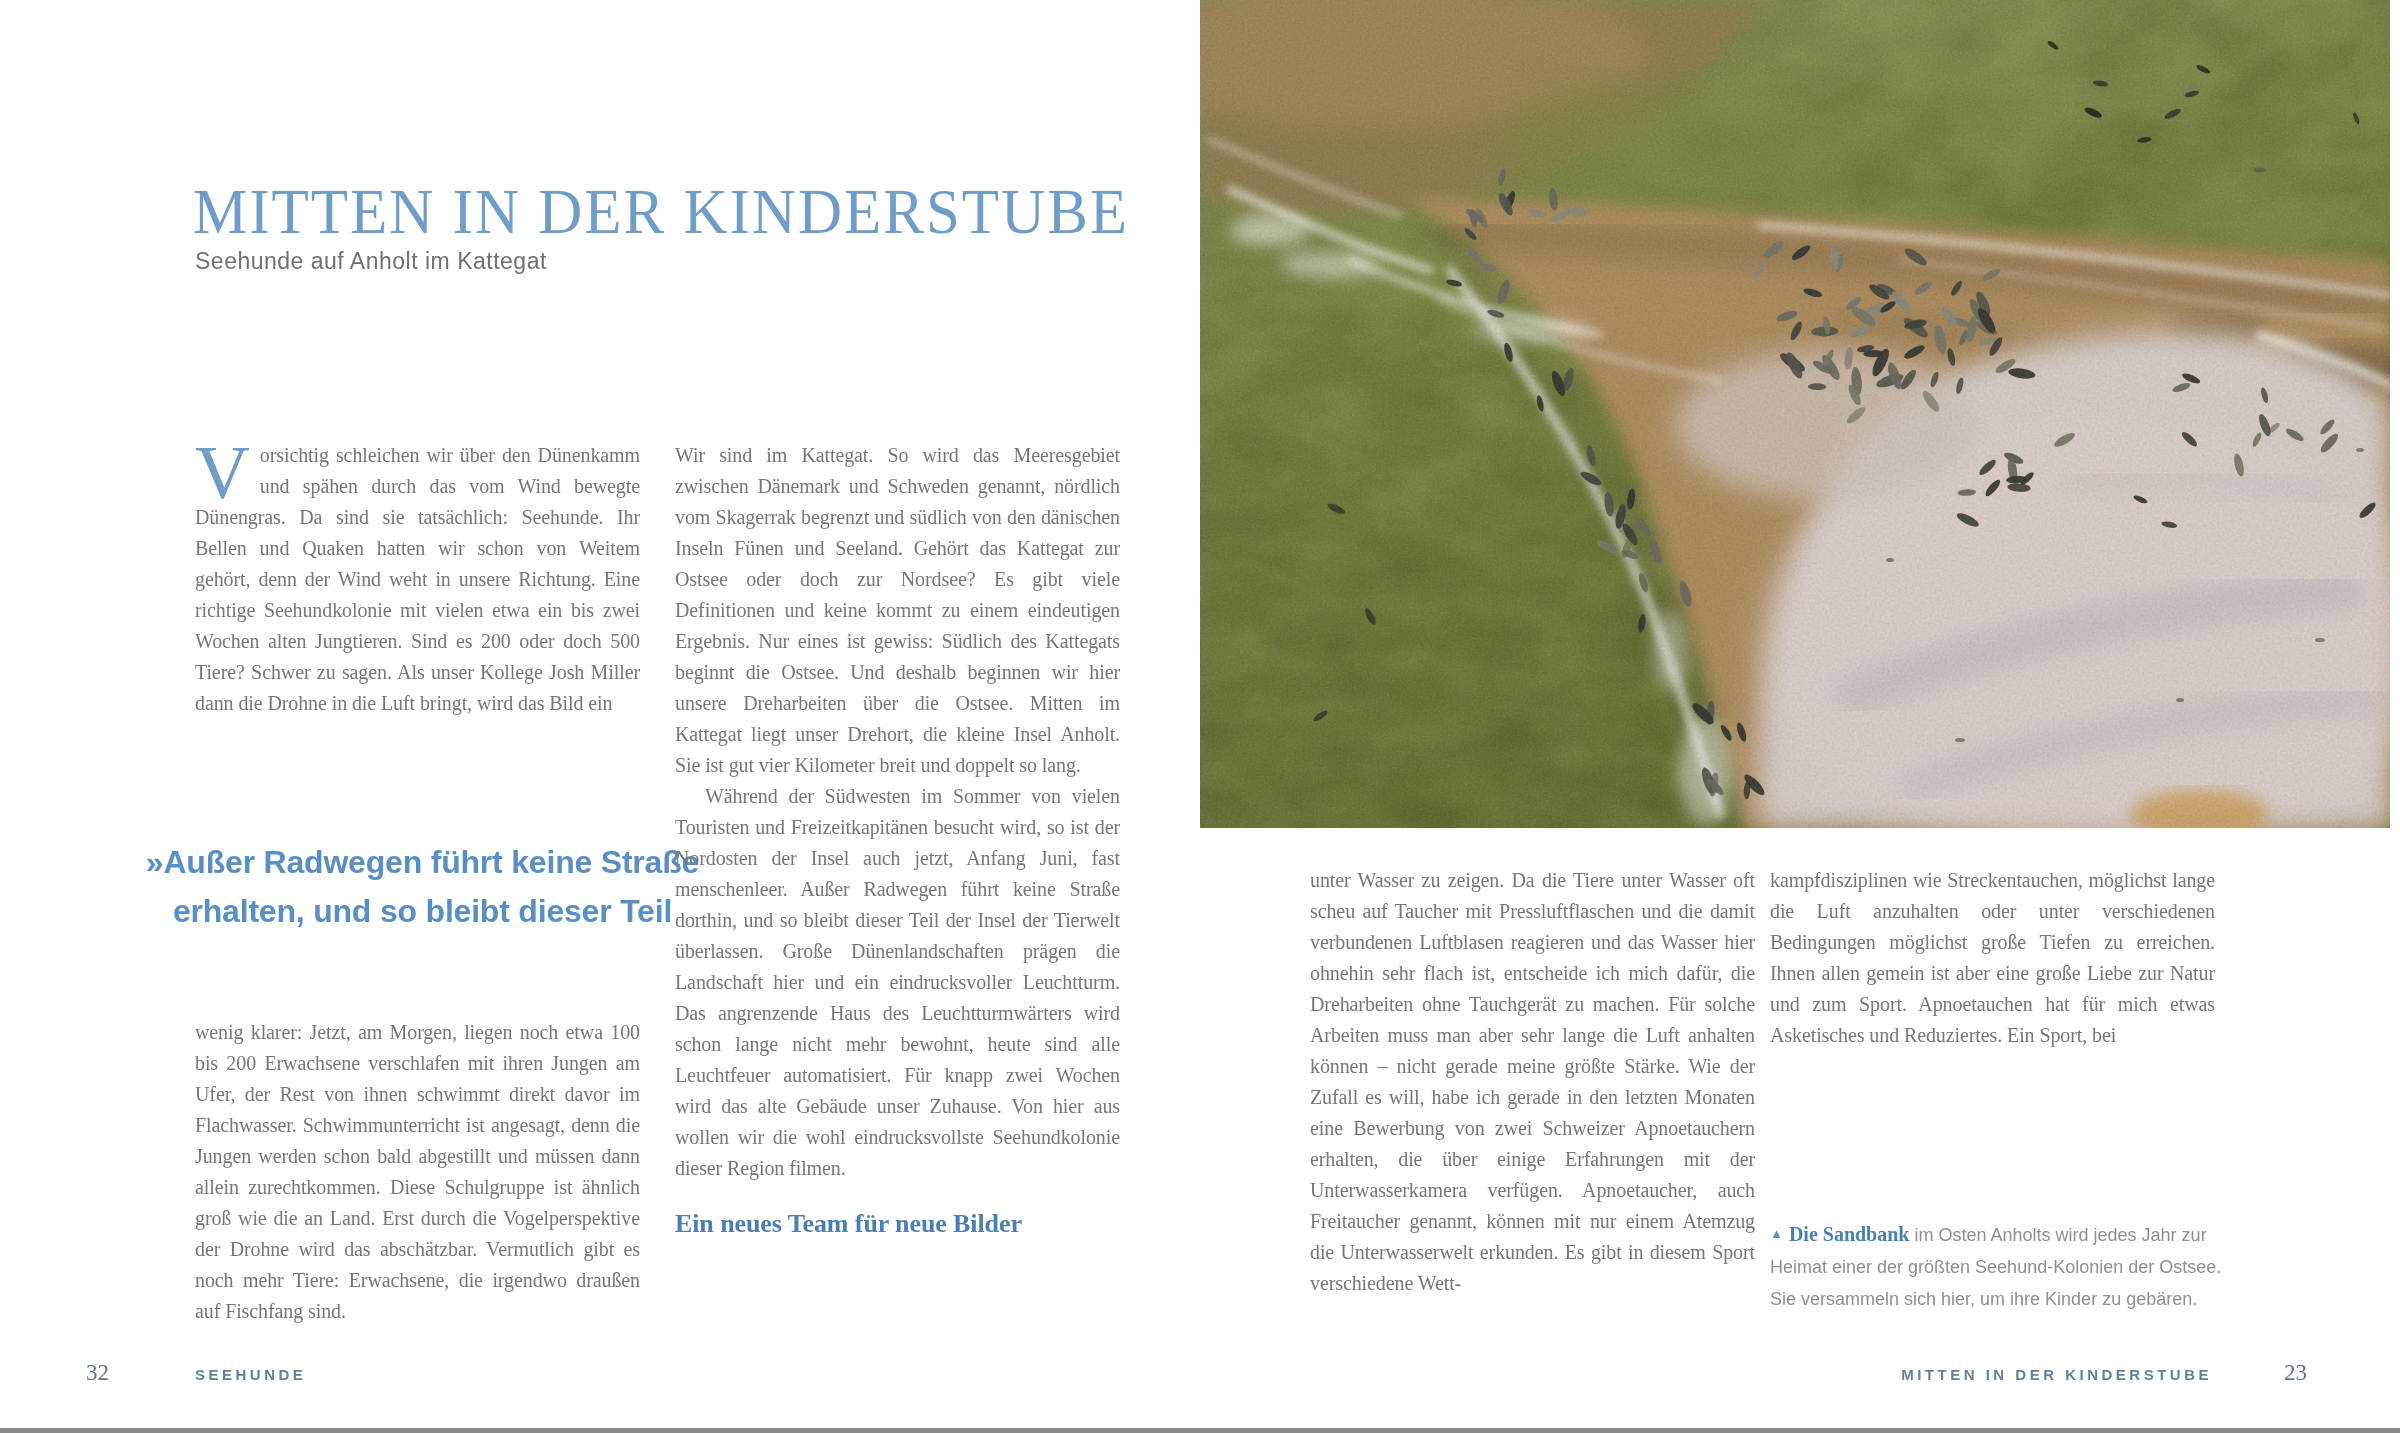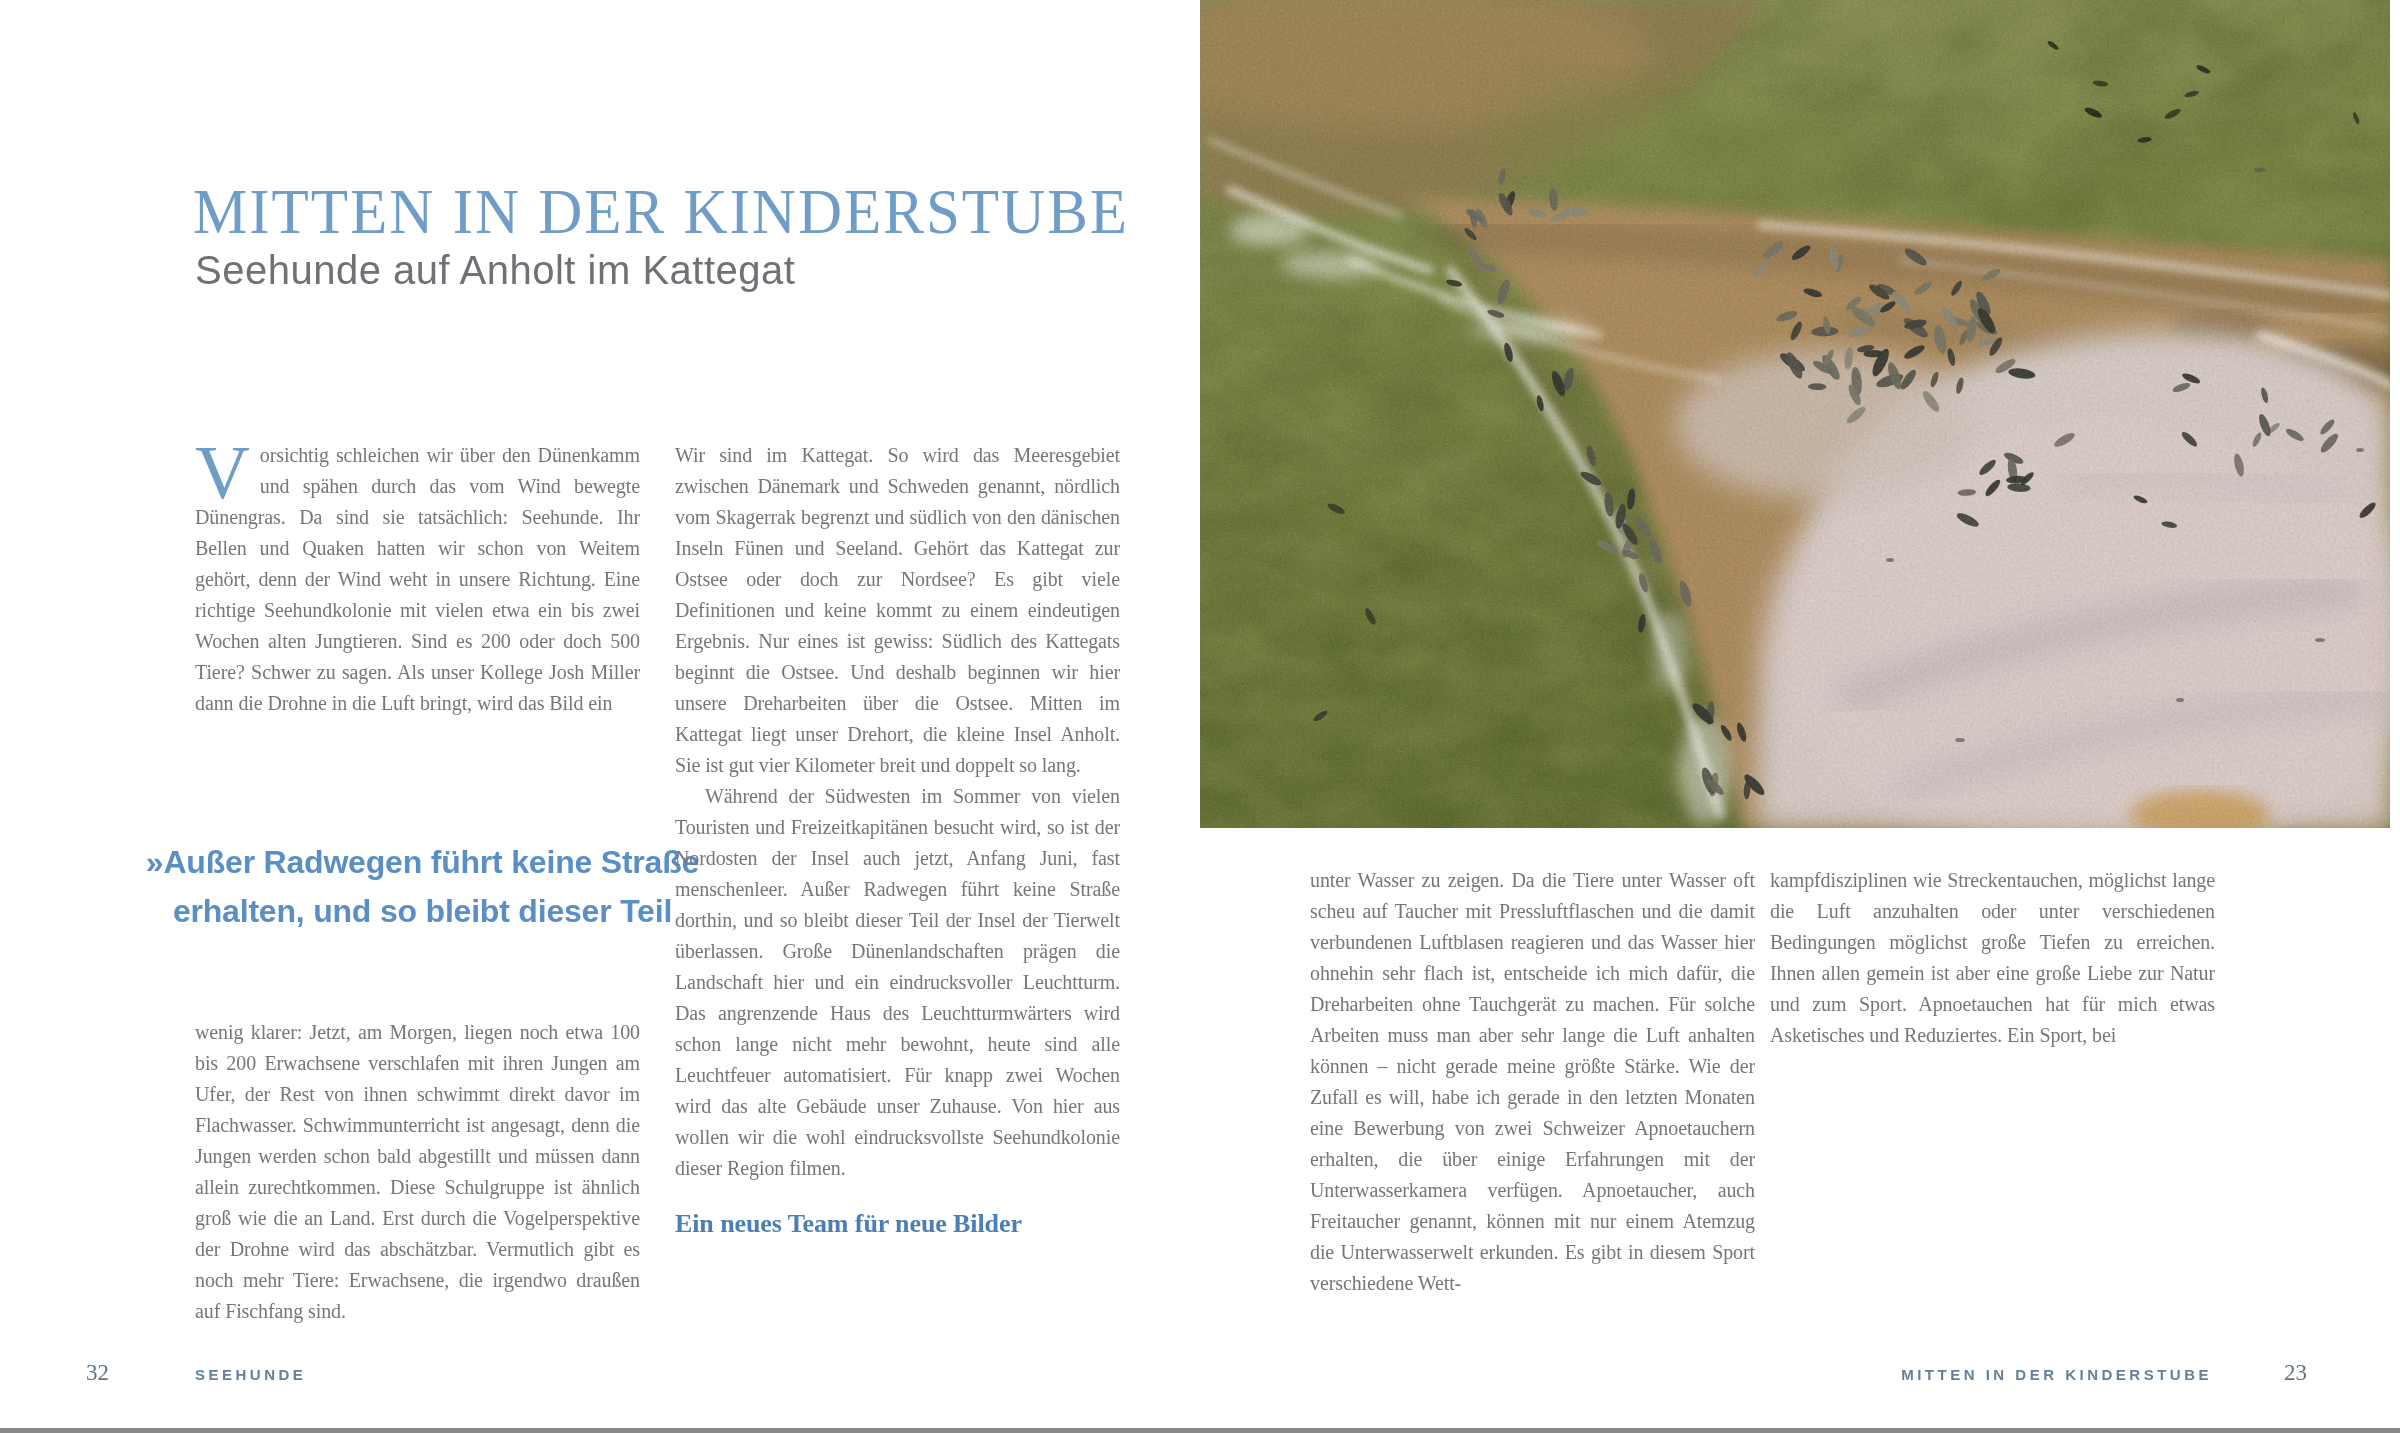--- a/index.html
+++ b/index.html
@@ -5,21 +5,21 @@
   html,body{margin:0;padding:0;}
   body{width:2400px;height:1433px;background:#ffffff;overflow:hidden;
        font-family:"Liberation Serif",serif;}
   #spread{position:relative;width:2144px;height:1433px;background:#fff;}
 
   
   .title{position:absolute;left:193px;top:176px;font-family:"Liberation Serif",serif;
          font-size:61px;letter-spacing:2px;color:#6f9dc7;font-weight:400;white-space:nowrap;
          transform:scaleY(1.04);transform-origin:left top;}
   .subtitle{position:absolute;left:195px;top:248px;font-family:"Liberation Sans",sans-serif;
-         font-size:40px;color:#6e7276;letter-spacing:0.5px;white-space:nowrap;}
+         font-size:23px;color:#6e7276;letter-spacing:0.5px;white-space:nowrap;}
 
   .bodycol{position:absolute;width:445px;font-family:"Liberation Serif",serif;
          font-size:20px;line-height:31px;color:#73777b;text-align:justify;
          letter-spacing:-0.1px;hyphens:auto;}
   .bodycol p{margin:0;}
   .indent{text-indent:30px;}
 
   .dropcap{float:left;font-family:"Liberation Serif",serif;font-size:76px;line-height:56px;
          color:#6f9dc7;margin:4px 10px 0 0;}
 
@@ -323,18 +323,19 @@
     </svg>
   </div>
 
   <div class="bodycol" style="left:1310px;top:865px;">
     <p>unter Wasser zu zeigen. Da die Tiere unter Wasser oft scheu auf Taucher mit Pressluftflaschen und die damit verbundenen Luftblasen reagieren und das Wasser hier ohnehin sehr flach ist, entscheide ich mich dafür, die Dreharbeiten ohne Tauchgerät zu machen. Für solche Arbeiten muss man aber sehr lange die Luft anhalten können – nicht gerade meine größte Stärke. Wie der Zufall es will, habe ich gerade in den letzten Monaten eine Bewerbung von zwei Schweizer Apnoetauchern erhalten, die über einige Erfahrungen mit der Unterwasserkamera verfügen. Apnoetaucher, auch Freitaucher genannt, können mit nur einem Atemzug die Unterwasserwelt erkunden. Es gibt in diesem Sport verschiedene Wett-</p>
   </div>
   <div class="bodycol" style="left:1770px;top:865px;">
     <p>kampfdisziplinen wie Streckentauchen, möglichst lange die Luft anzuhalten oder unter verschiedenen Bedingungen möglichst große Tiefen zu erreichen. Ihnen allen gemein ist aber eine große Liebe zur Natur und zum Sport. Apnoetauchen hat für mich etwas Asketisches und Reduziertes. Ein Sport, bei</p>
   </div>
 
+  <p class="caption"><span class="cap-marker">▲</span><span class="cap-lead">Die Sandbank</span><span> im Osten Anholts wird jedes Jahr zur Heimat einer der größten Seehund-Kolonien der Ostsee. Sie versammeln sich hier, um ihre Kinder zu gebären.</span></p>
 
   <div class="runfoot" id="footer-right-label">MITTEN IN DER KINDERSTUBE</div>
   <div class="pagenum" style="left:2284px;top:1360px;">23</div>
 
   <div id="page-edge"></div>
 </div>
 
 </body></html>

